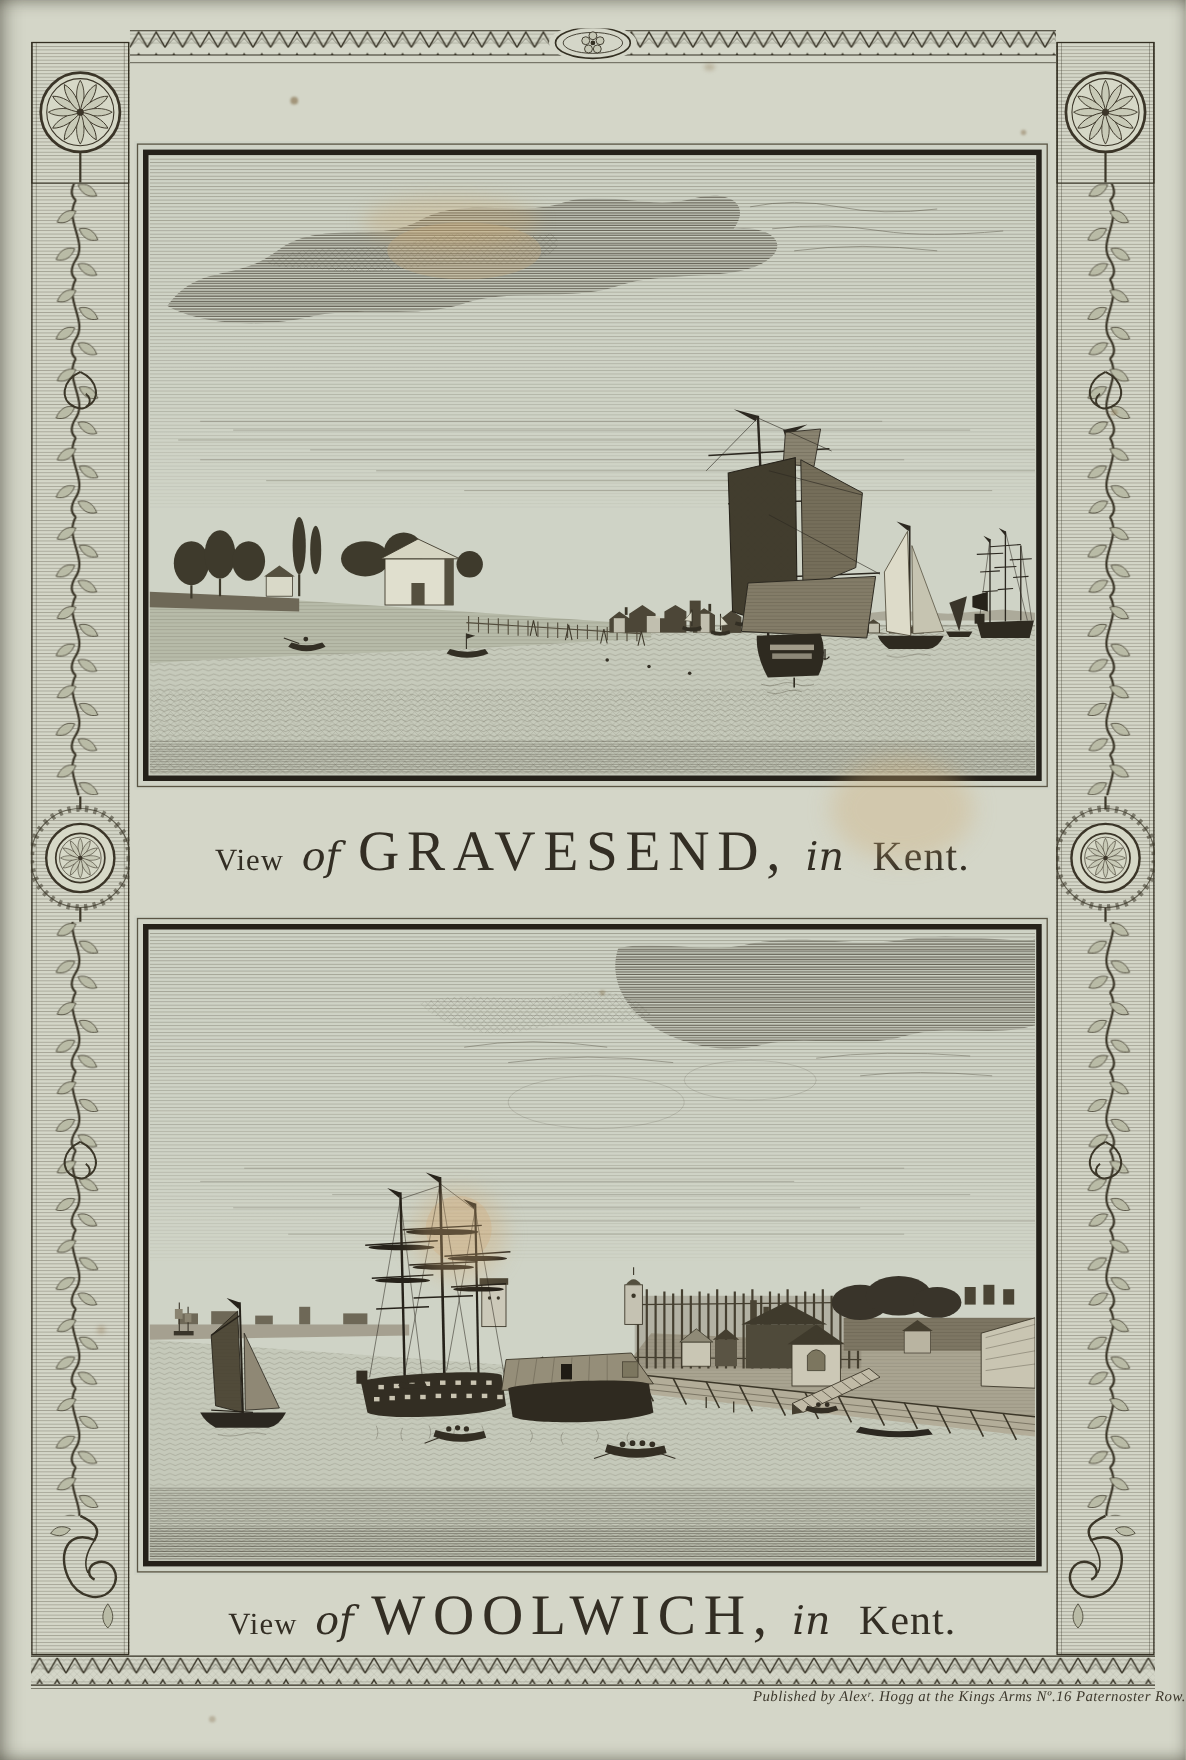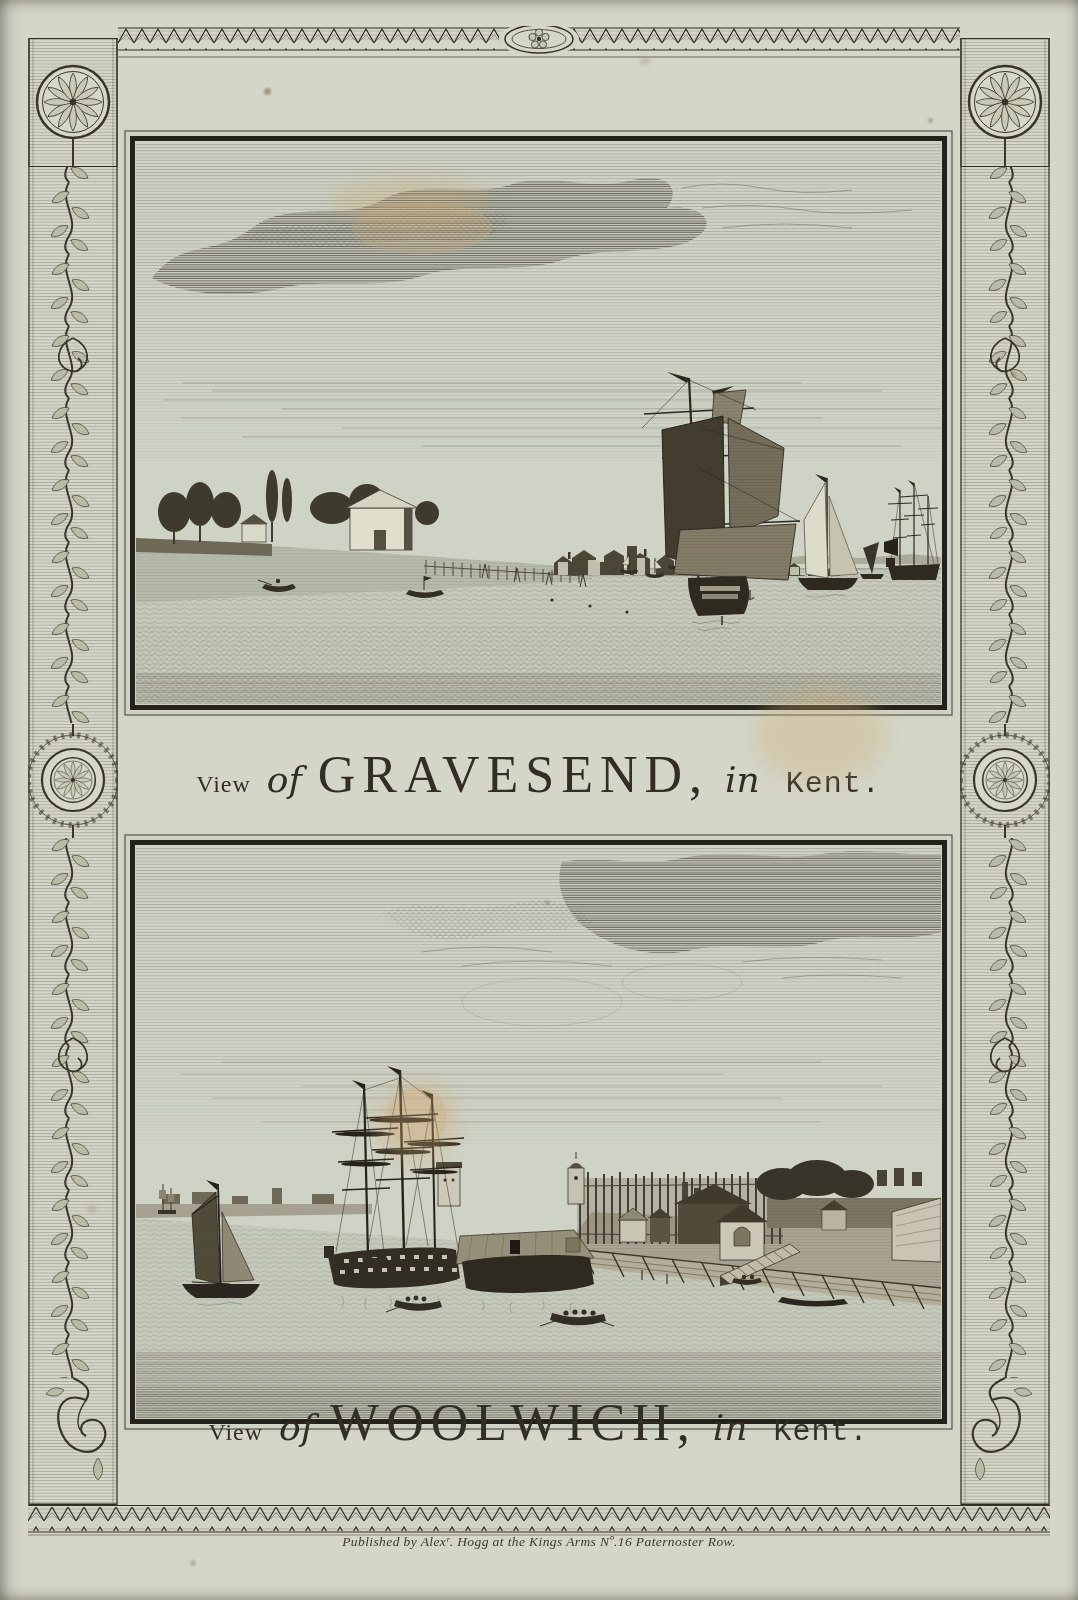--- a/index.html
+++ b/index.html
@@ -12,26 +12,26 @@
   .band-left{left:28px;top:38px;}
   .band-right{left:960px;top:38px;}
   .band-right svg{transform:scaleX(-1);}
   .band-top{left:118px;top:26px;}
   .band-bottom{left:28px;top:1504px;}
   .plate{position:absolute;left:122px;z-index:4;}
   .plate-top{top:128px;}
   .plate-bottom{top:832px;}
   .caption{position:absolute;left:122px;width:833px;text-align:center;color:var(--ink,#332e24);z-index:10;white-space:nowrap;}
   .caption-top{top:744px;height:62px;line-height:62px;}
-  .caption-bottom{top:1392px;height:62px;line-height:62px;}
-  .caption .w-view{font-size:24px;letter-spacing:1px;}
+  .caption-bottom{top:1438px;height:62px;line-height:62px;}
+  .caption .w-view{font-size:28px;letter-spacing:1px;}
   .caption .w-script{font-style:italic;font-size:36px;margin:0 12px;font-family:"DejaVu Serif","Liberation Serif",serif;}
   .caption .w-place{font-size:52px;letter-spacing:7px;}
-  .caption .w-kent{font-size:30px;margin-left:10px;letter-spacing:1px;font-family:Liberation Mono, monospace;}
-  .imprint{position:absolute;left:0;top:1531px;width:1078px;height:22px;line-height:22px;text-align:center;
+  .caption .w-kent{font-size:38px;margin-left:10px;letter-spacing:1px;}
+  .imprint{position:absolute;left:0;top:1531px;width:1078px;height:22px;line-height:22px;text-align:right;
     font-style:italic;font-size:13.5px;letter-spacing:.4px;color:#3d382c;z-index:10;}
   .stain{position:absolute;border-radius:50%;pointer-events:none;z-index:50;}
   svg{display:block;}
 </style>
 </head>
 <body>
 
 <div class="page">
 
   <svg width="0" height="0" style="position:absolute" aria-hidden="true">

